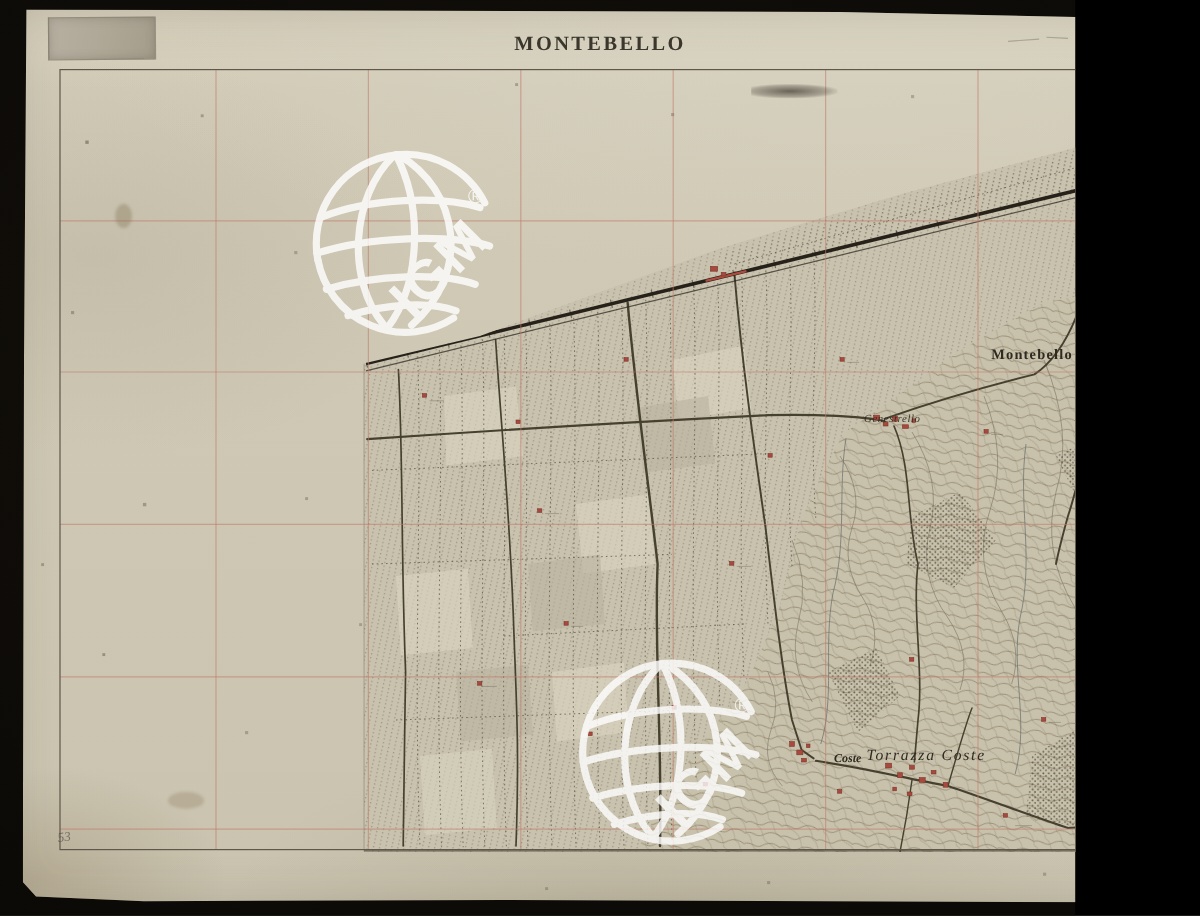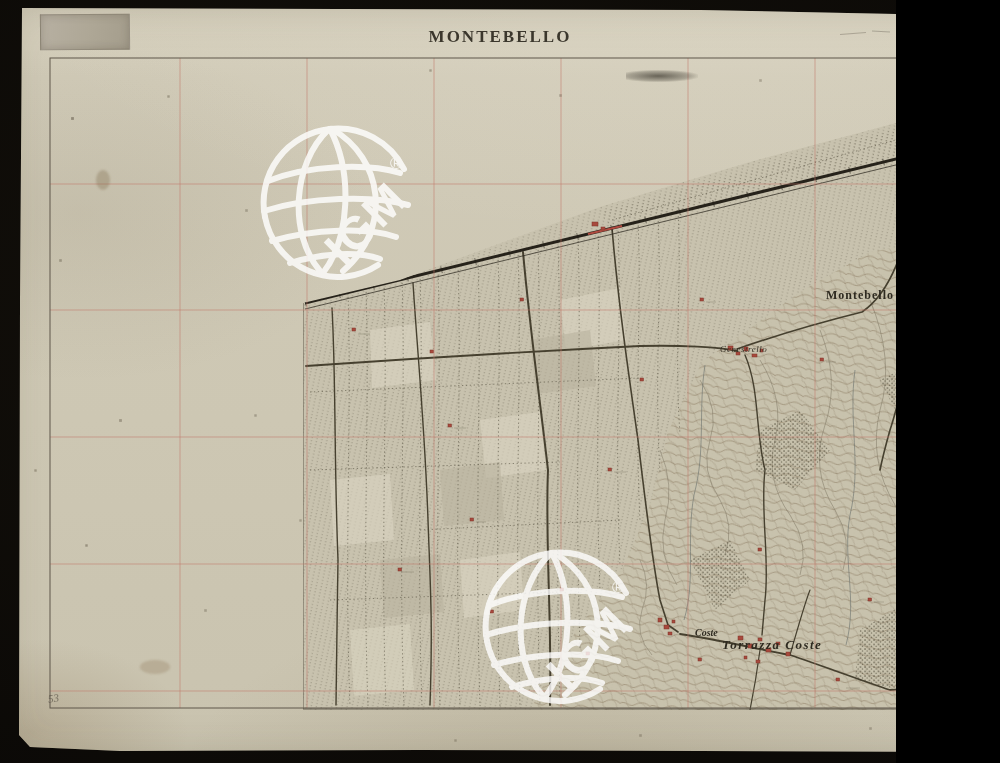--- a/index.html
+++ b/index.html
@@ -22,21 +22,21 @@
            transform:rotate(-.4deg);}
   .sheet-title{position:absolute;left:400px;top:27px;width:200px;text-align:center;
            font-size:17px;font-weight:bold;letter-spacing:2px;color:#262219;opacity:.88;}
   .sheet-number{position:absolute;left:938px;top:28px;width:36px;text-align:right;
            font-size:20px;font-weight:bold;color:#262219;}
   .sheet-number span{display:inline-block;border-bottom:2px solid #2b261d;padding:0 2px 1px 2px;}
   .map-label{position:absolute;color:#2e2a20;}
   #lbl-montebello{left:826px;top:288px;font-size:12px;font-weight:bold;letter-spacing:1px;}
   #lbl-genestrello{left:720px;top:344px;font-size:9px;font-style:italic;letter-spacing:.5px;opacity:.92;}
   #lbl-coste{left:695px;top:627px;font-size:10px;font-style:italic;font-weight:bold;}
-  #lbl-torrazza{left:722px;top:621px;font-size:13px;font-style:italic;font-weight:bold;letter-spacing:1.5px;margin-top:16px;}
+  #lbl-torrazza{left:722px;top:621px;font-size:13px;font-style:italic;font-weight:normal;letter-spacing:1.5px;}
   .pencil-number{position:absolute;left:48px;top:692px;font-size:11px;font-style:italic;
            color:rgba(60,55,45,.55);transform:rotate(-8deg);}
   .pencil-scribble{position:absolute;background:rgba(70,64,52,.30);height:1px;}
   #scrib1{left:840px;top:33px;width:26px;transform:rotate(-4deg);}
   #scrib2{left:872px;top:31px;width:18px;transform:rotate(3deg);}
   .smudge{position:absolute;left:626px;top:70px;width:72px;height:12px;filter:blur(.6px);
           background:radial-gradient(ellipse at 45% 50%, rgba(38,34,26,.62), rgba(38,34,26,.25) 55%, transparent 75%);}
   .fox{position:absolute;border-radius:50%;filter:blur(1.2px);}
   #fox1{left:96px;top:170px;width:14px;height:20px;background:rgba(120,98,66,.30);}
   #fox2{left:140px;top:660px;width:30px;height:14px;background:rgba(130,105,70,.25);}

